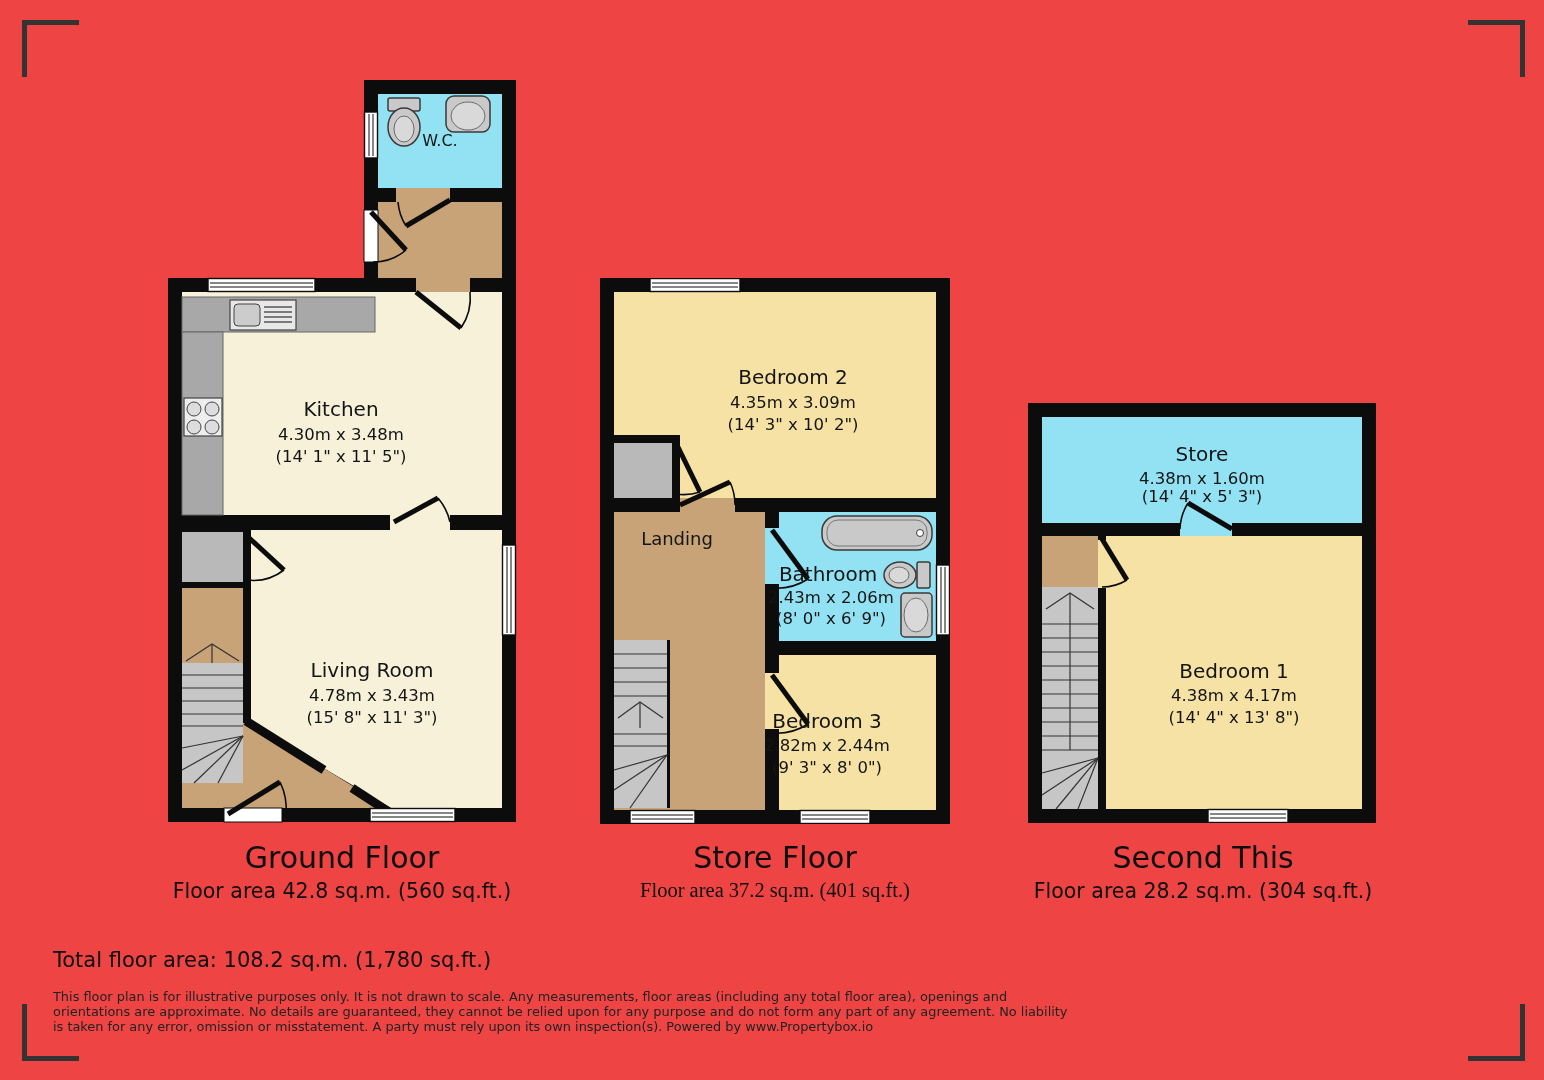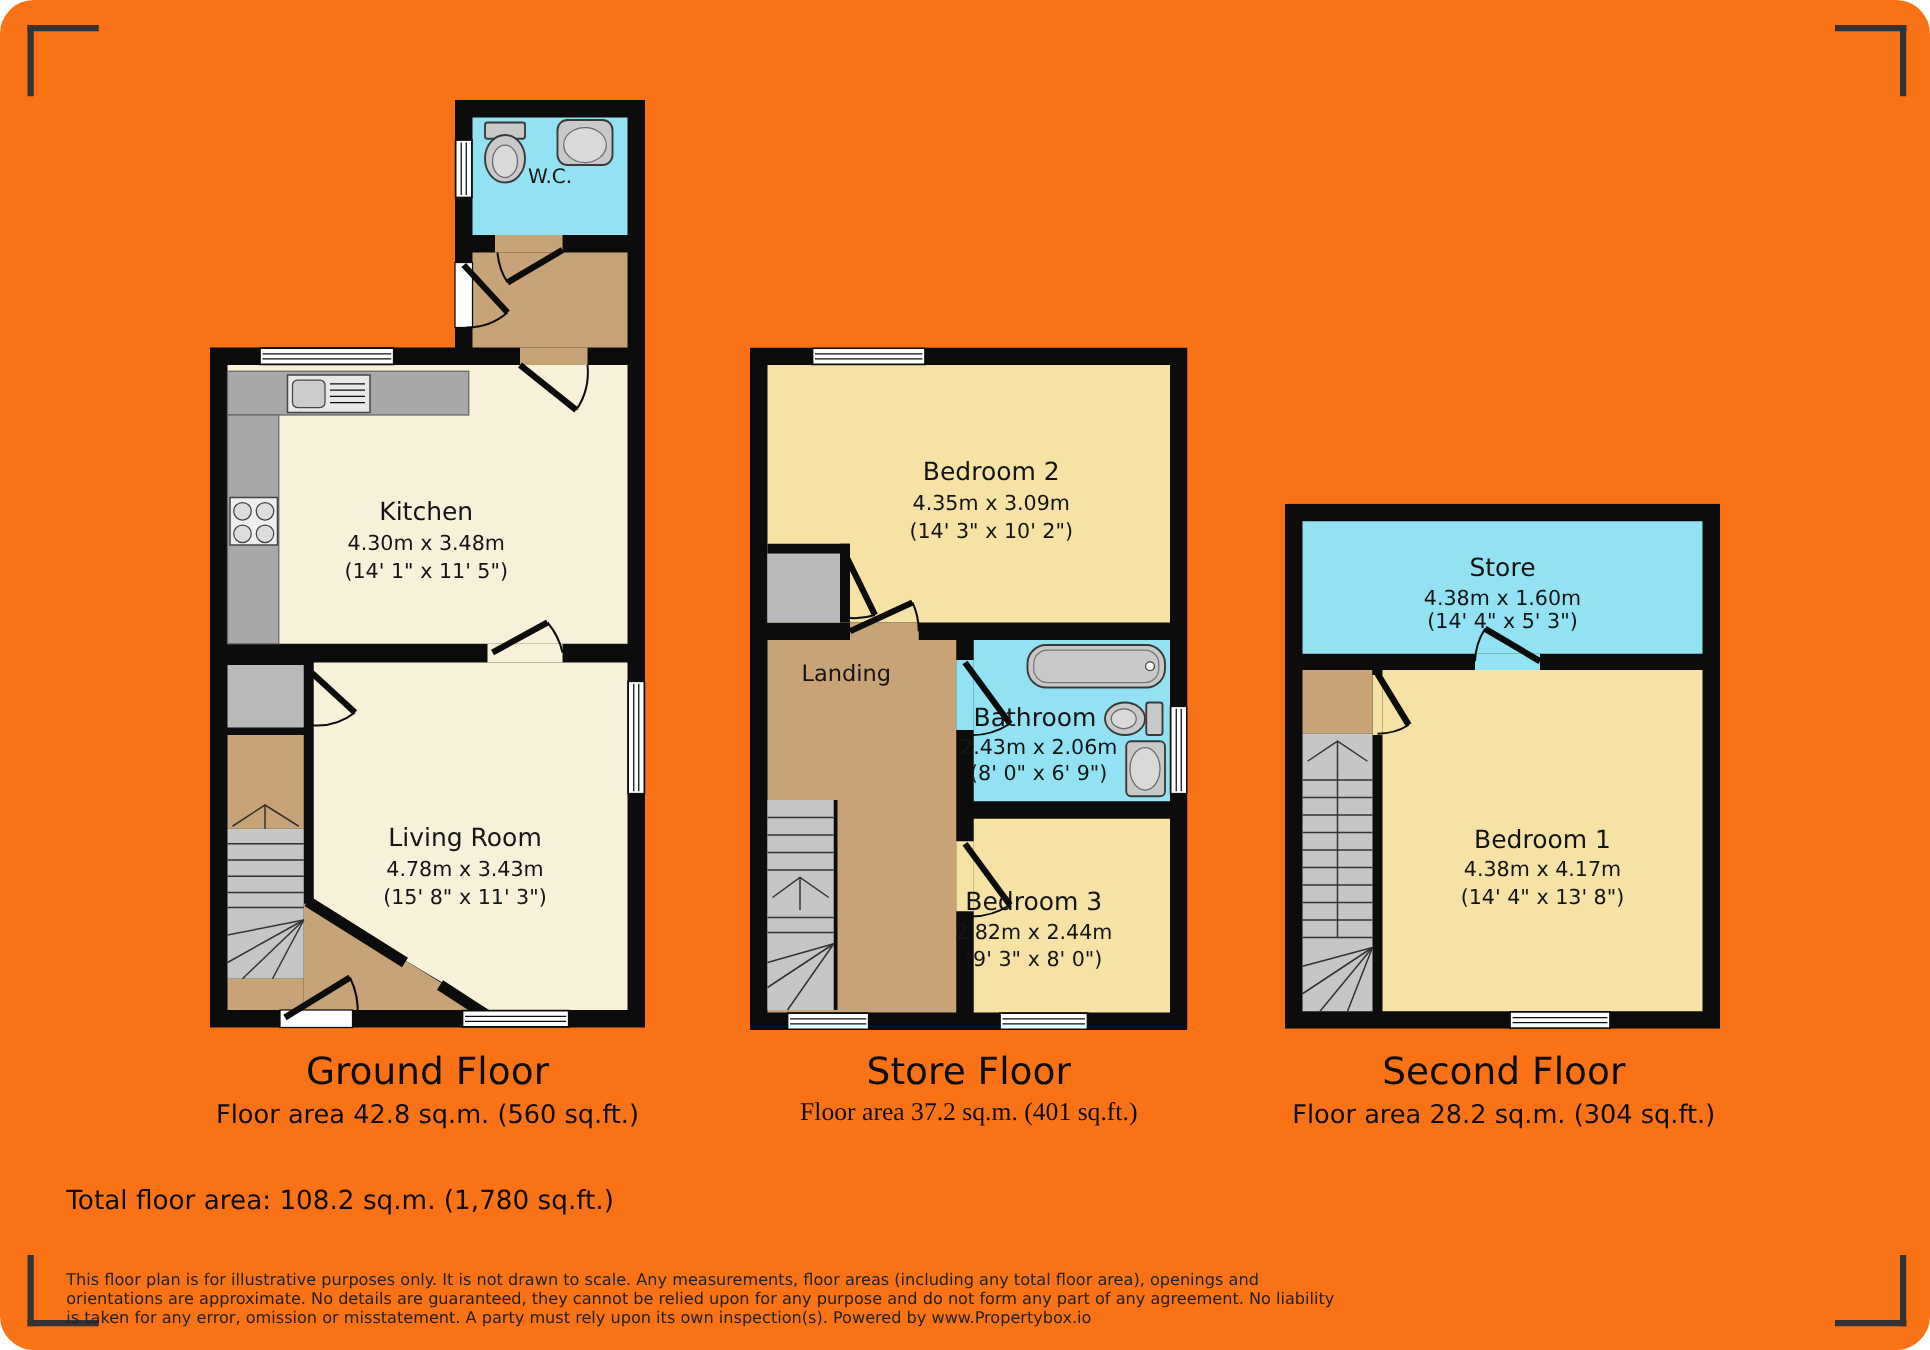--- a/index.html
+++ b/index.html
@@ -1,27 +1,27 @@
 <!DOCTYPE html>
 <html><head>
 <meta charset="utf-8">
 <style>
   html,body{margin:0;padding:0;background:#fff;}
-  #page{position:relative;width:1544px;height:1080px;background:#f97316;overflow:hidden;
-        font-family:"DejaVu Sans","Liberation Sans",sans-serif;color:#111;border-radius:27px;}
+  #page{position:relative;width:1544px;height:1080px;background:#ef4444;overflow:hidden;
+        font-family:"DejaVu Sans","Liberation Sans",sans-serif;color:#111;}
   .corner{position:absolute;width:52px;height:52px;}
   .corner.tl{left:22px;top:20px;border-top:5px solid #333;border-left:5px solid #333;}
   .corner.tr{left:1468px;top:20px;border-top:5px solid #333;border-right:5px solid #333;}
   .corner.bl{left:22px;top:1004px;border-bottom:5px solid #333;border-left:5px solid #333;}
   .corner.br{left:1468px;top:1004px;border-bottom:5px solid #333;border-right:5px solid #333;}
   .plan{position:absolute;}
   .floor-title{position:absolute;width:500px;text-align:center;font-size:30px;color:#0d0d0d;}
   .floor-area{position:absolute;width:500px;text-align:center;font-size:20.5px;color:#0d0d0d;}
   #total-area{position:absolute;left:53px;top:948px;font-size:21px;color:#0d0d0d;}
-  #disclaimer{position:absolute;left:53px;top:989px;width:1028px;font-size:12.9px;line-height:1.18;color:#222;margin-top:28px;}
+  #disclaimer{position:absolute;left:53px;top:989px;width:1028px;font-size:12.9px;line-height:1.18;color:#222;}
   svg text{font-family:"DejaVu Sans","Liberation Sans",sans-serif;fill:#141414;text-anchor:middle;}
   .rname{font-size:20px;}
   .rdim{font-size:16.5px;}
   .rsmall{font-size:16px;}
   .rland{font-size:18px;}
   .wall-line{stroke:#0c0c0c;}
   .leaf{stroke:#0c0c0c;stroke-width:5;stroke-linecap:butt;}
   .arc{stroke:#0c0c0c;stroke-width:1.6;fill:none;}
   .tread{stroke:#333;stroke-width:1.2;}
   .win{fill:#ffffff;stroke:#0c0c0c;stroke-width:1.4;}
@@ -274,19 +274,19 @@
     <text x="206" y="298" class="rdim">4.38m x 4.17m</text>
     <text x="206" y="320" class="rdim">(14' 4" x 13' 8")</text>
   </svg>
 
   <div class="floor-title" style="left:92px;top:840px;">Ground Floor</div>
   <div class="floor-area" style="left:92px;top:879px;">Floor area 42.8 sq.m. (560 sq.ft.)</div>
 
   <div class="floor-title" style="left:525px;top:840px;">Store Floor</div>
   <div class="floor-area" style="left:525px;top:879px;font-family:Liberation Serif, serif;">Floor area 37.2 sq.m. (401 sq.ft.)</div>
 
-  <div class="floor-title" style="left:953px;top:840px;">Second Floor</div>
+  <div class="floor-title" style="left:953px;top:840px;">Second This</div>
   <div class="floor-area" style="left:953px;top:879px;">Floor area 28.2 sq.m. (304 sq.ft.)</div>
 
   <div id="total-area">Total floor area: 108.2 sq.m. (1,780 sq.ft.)</div>
   <div id="disclaimer">This floor plan is for illustrative purposes only. It is not drawn to scale. Any measurements, floor areas (including any total floor area), openings and orientations are approximate. No details are guaranteed, they cannot be relied upon for any purpose and do not form any part of any agreement. No liability is taken for any error, omission or misstatement. A party must rely upon its own inspection(s). Powered by www.Propertybox.io</div>
 
 </div>
 
 </body></html>

